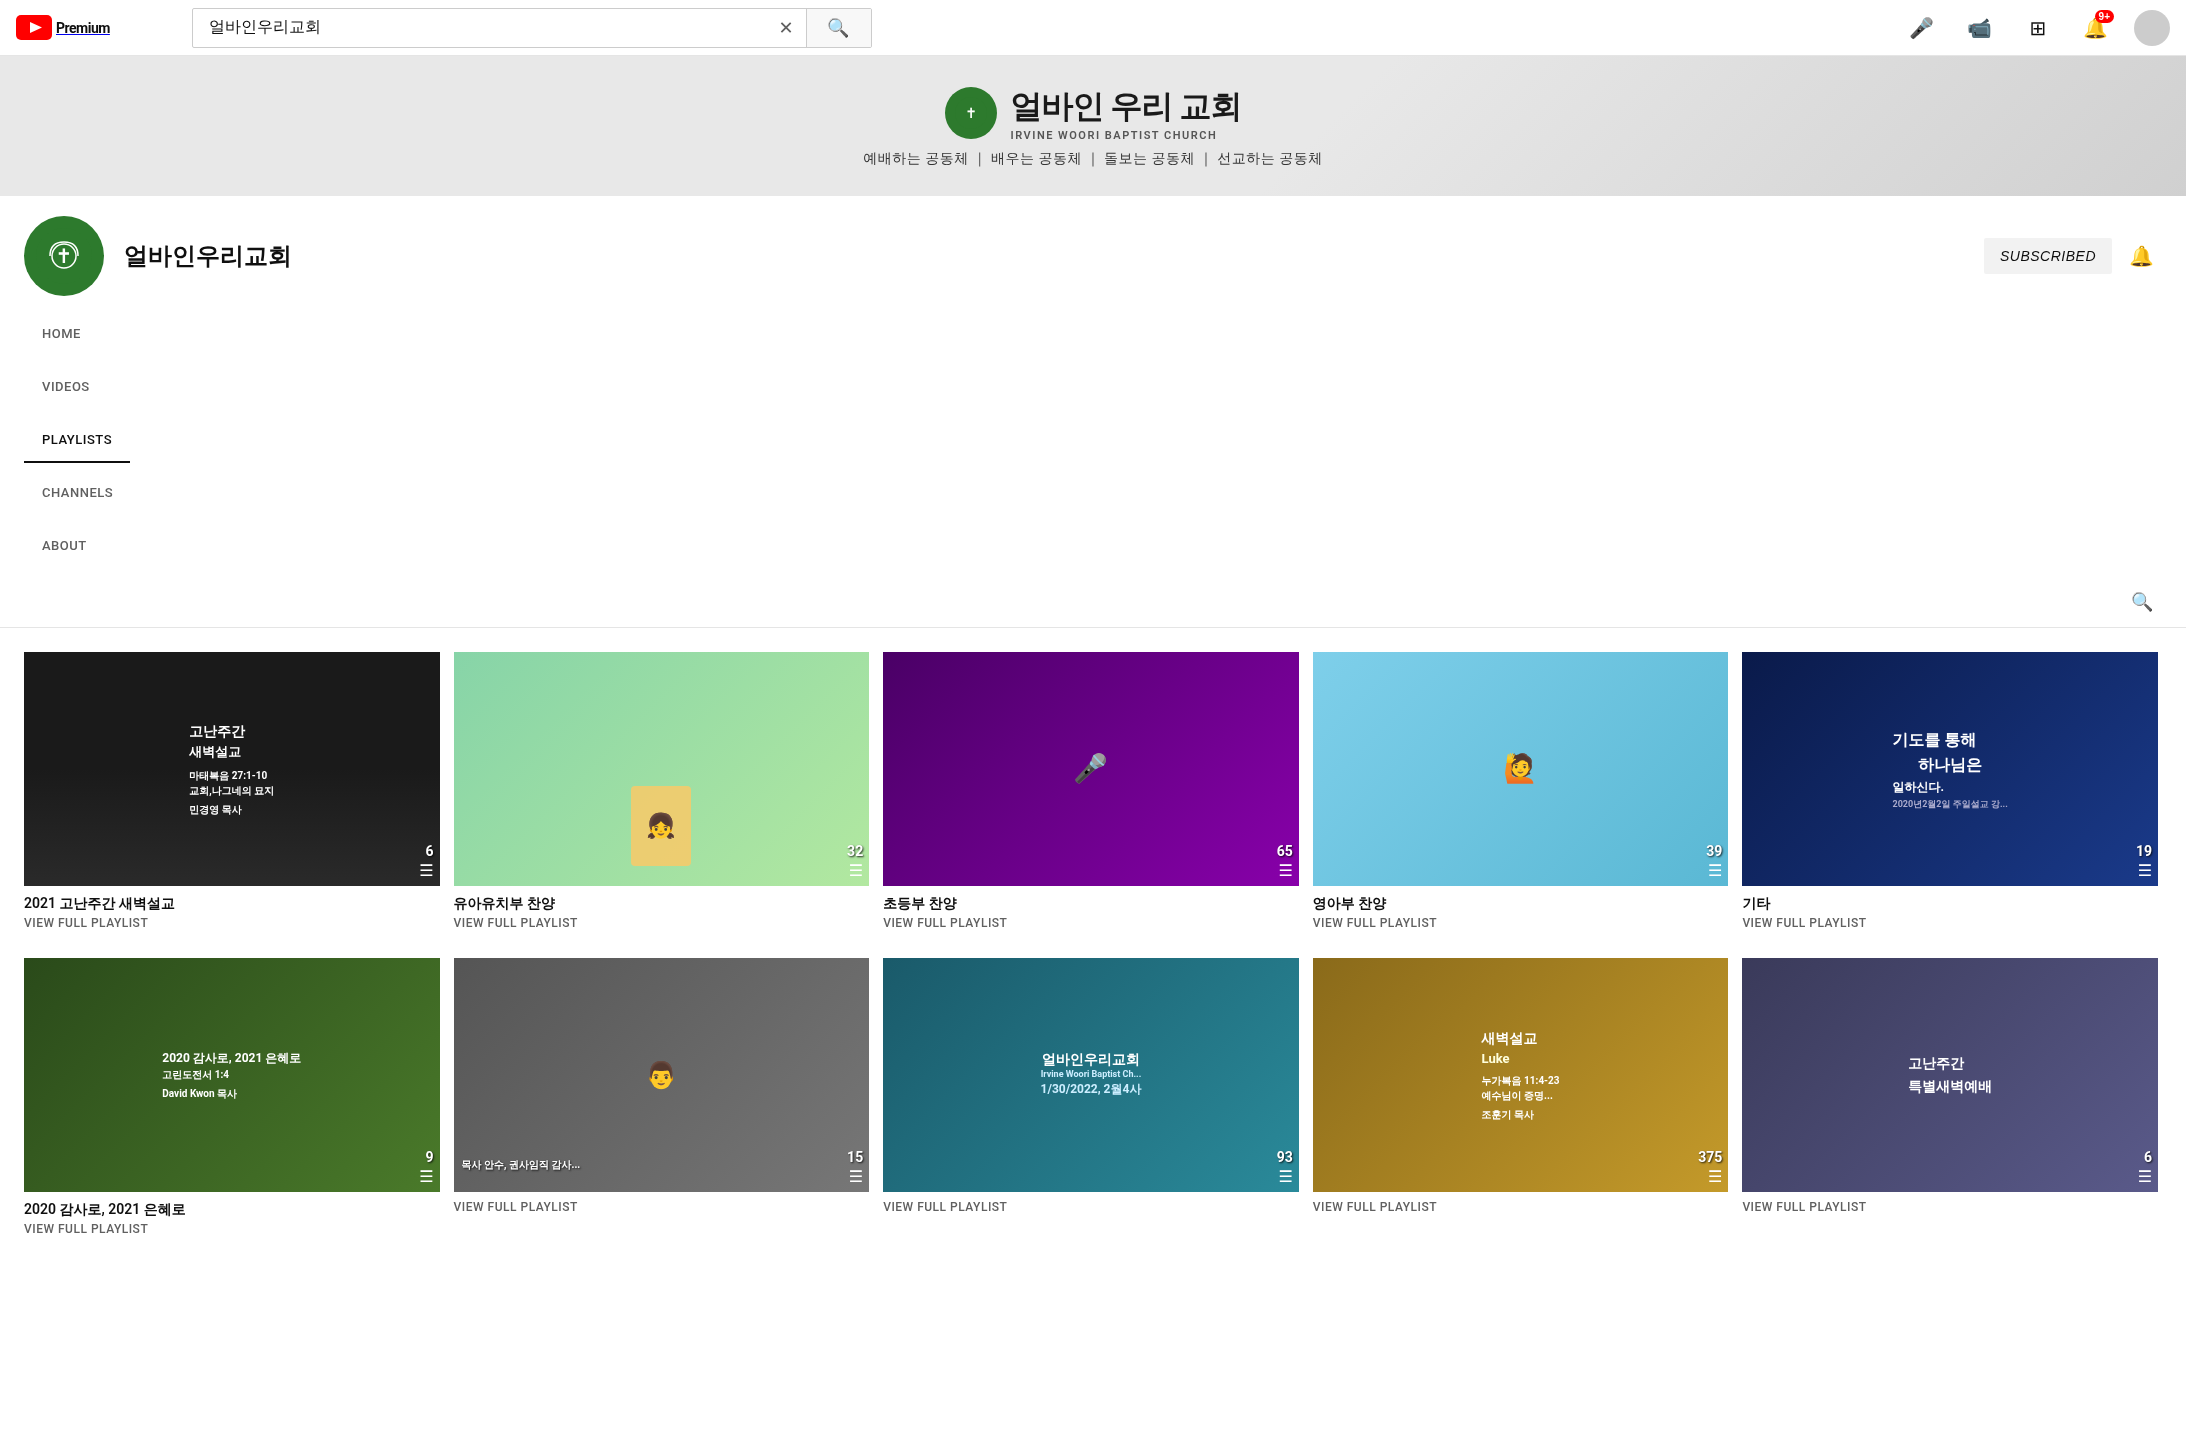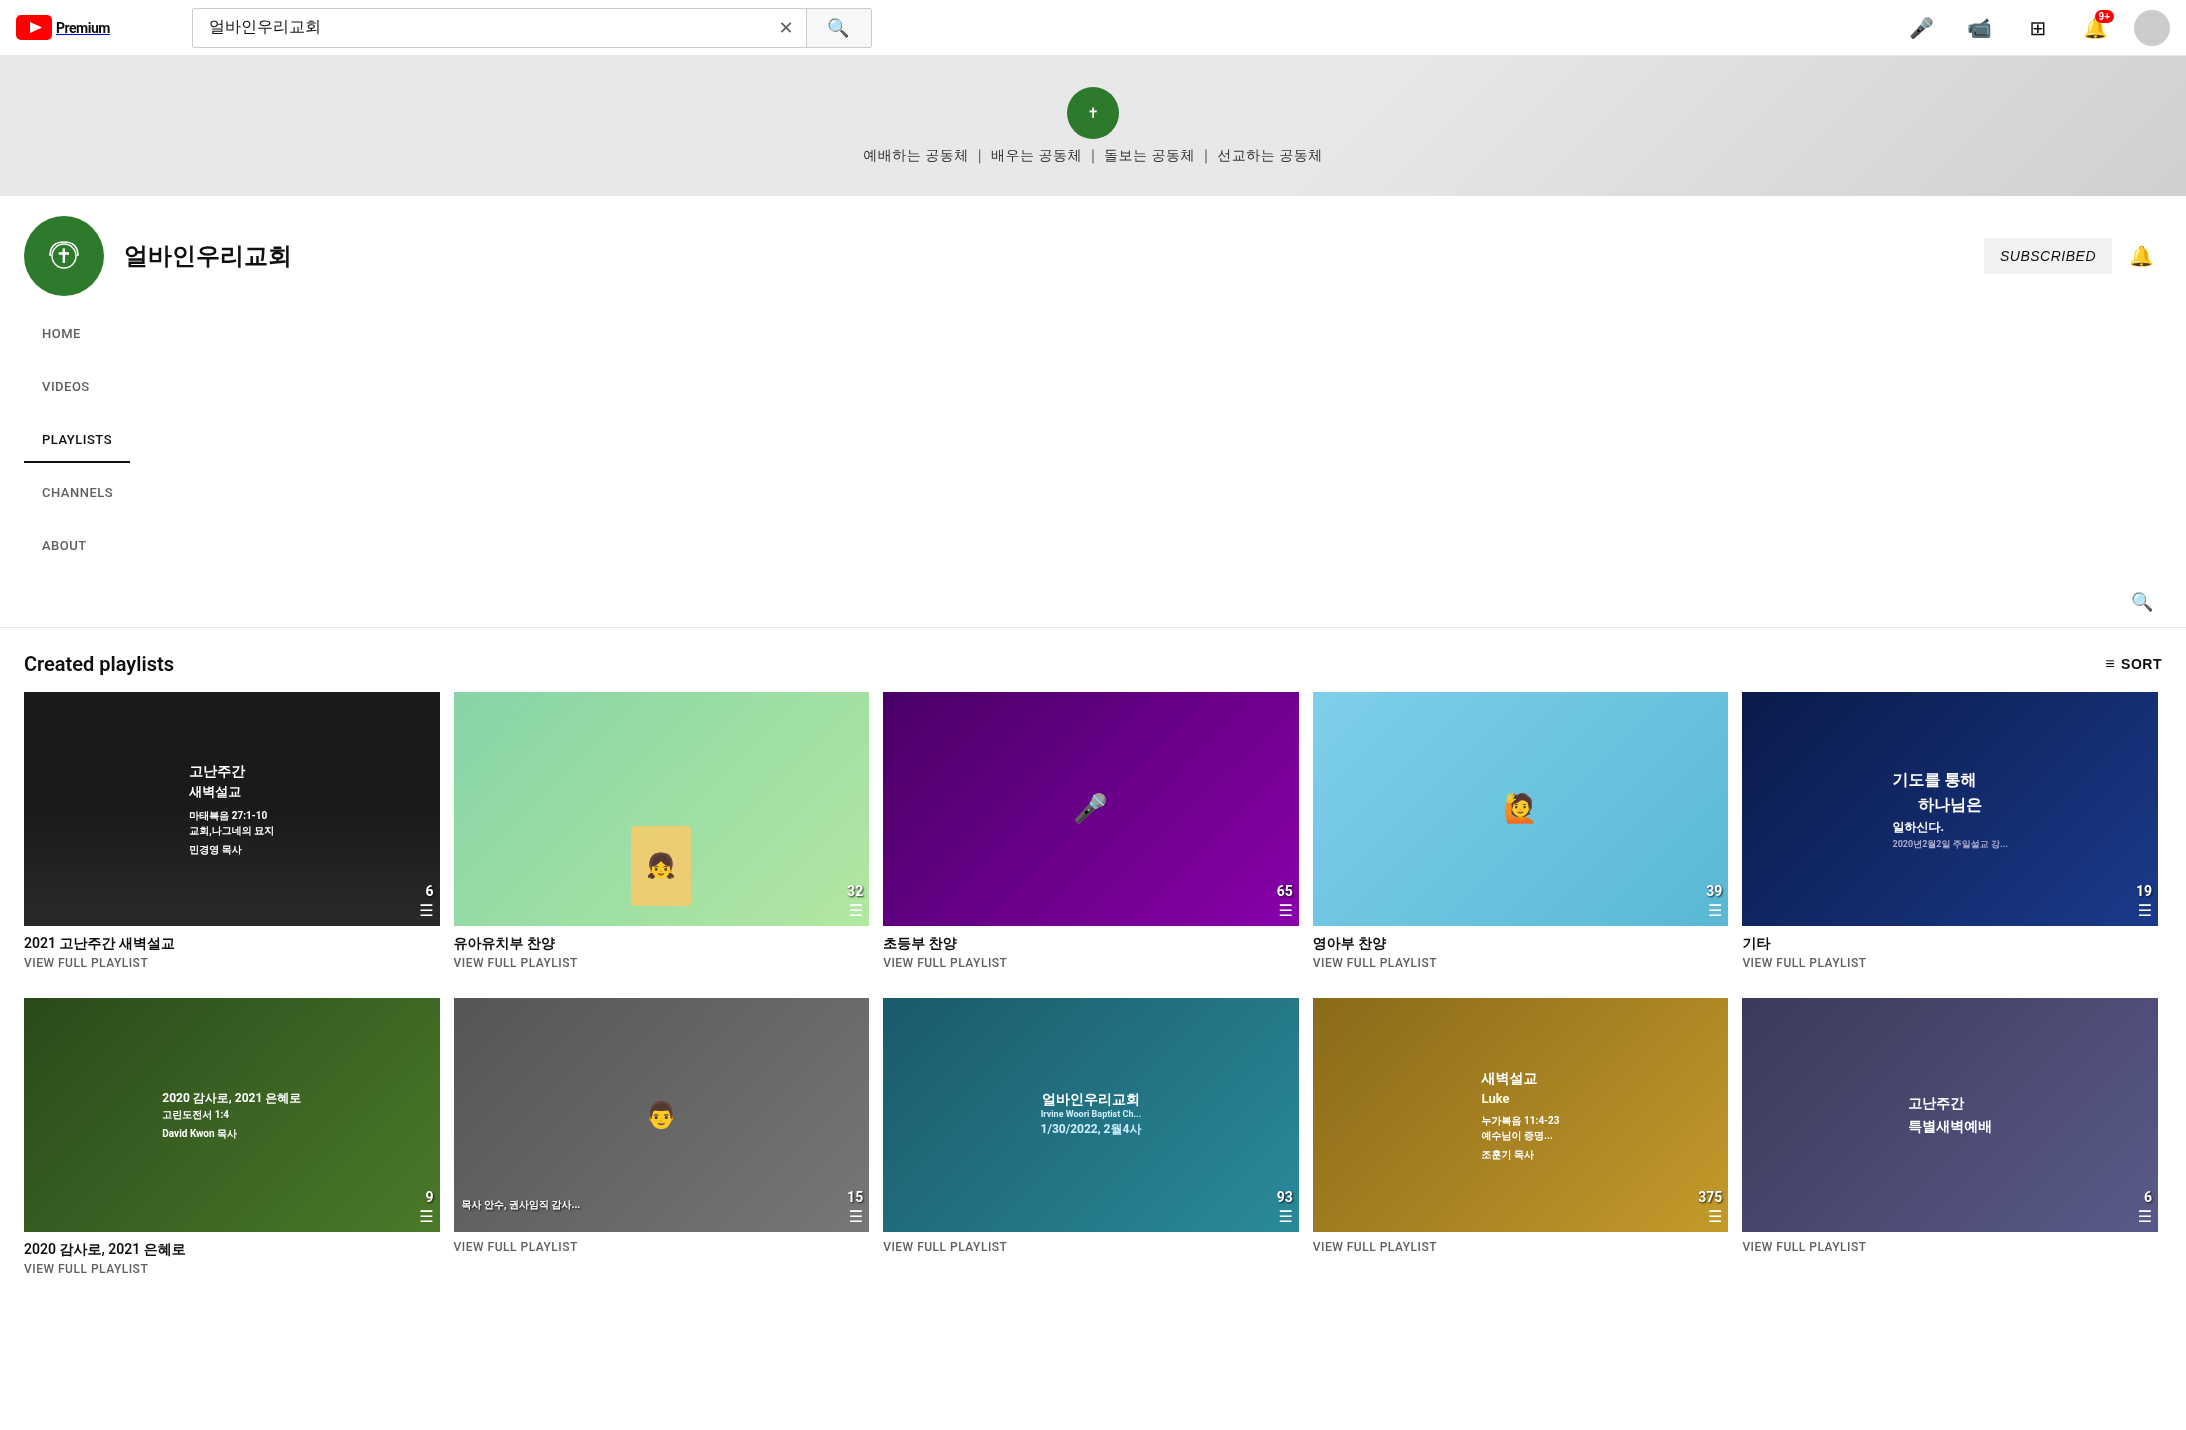--- a/index.html
+++ b/index.html
@@ -435,20 +435,24 @@
 
 <div class="channel-banner">
   <div class="banner-content">
     <div class="banner-title-row">
       <div class="banner-logo-circle">
         <svg width="36" height="36" viewBox="0 0 36 36">
           <circle cx="18" cy="18" r="16" fill="#2d7a2d"></circle>
           <text x="18" y="23" text-anchor="middle" fill="white" font-size="14">✝</text>
         </svg>
       </div>
+      <div>
+        <div class="banner-channel-name">얼바인 우리 교회</div>
+        <div class="banner-subtitle">IRVINE WOORI BAPTIST CHURCH</div>
+      </div>
     </div>
     <div class="banner-tagline">예배하는 공동체  ｜  배우는 공동체  ｜  돌보는 공동체  ｜  선교하는 공동체</div>
   </div>
 </div>
 
 <div class="channel-info-row">
   <div class="channel-avatar">
     <svg width="56" height="56" viewBox="0 0 56 56">
       <circle cx="28" cy="28" r="28" fill="#2d7a2d"></circle>
       <text x="28" y="35" text-anchor="middle" fill="white" font-size="20">✝</text>
@@ -473,27 +477,20 @@
   <div class="tab-item active">PLAYLISTS</div>
   <div class="tab-item">CHANNELS</div>
   <div class="tab-item">ABOUT</div>
   <button class="tab-search-btn">
     <span>🔍</span>
   </button>
 </nav>
 
 <div class="main-content">
 
-  <div class="section-header">
-    <h2 class="section-title">Created playlists</h2>
-    <button class="sort-btn">
-      <span style="font-size:16px;">≡</span>
-      <span>SORT</span>
-    </button>
-  </div>
 
   <div class="playlist-grid">
 
     <div class="playlist-card">
       <div class="playlist-thumb thumb-1">
         <div class="thumb-text">
           <div style="color:#fff;font-size:11px;font-weight:700;text-align:left;padding:8px 10px;line-height:1.5;">
             <div style="font-size:14px;font-weight:800;">고난주간</div>
             <div style="font-size:13px;">새벽설교</div>
             <div style="font-size:10px;margin-top:6px;">마태복음 27:1-10</div>

